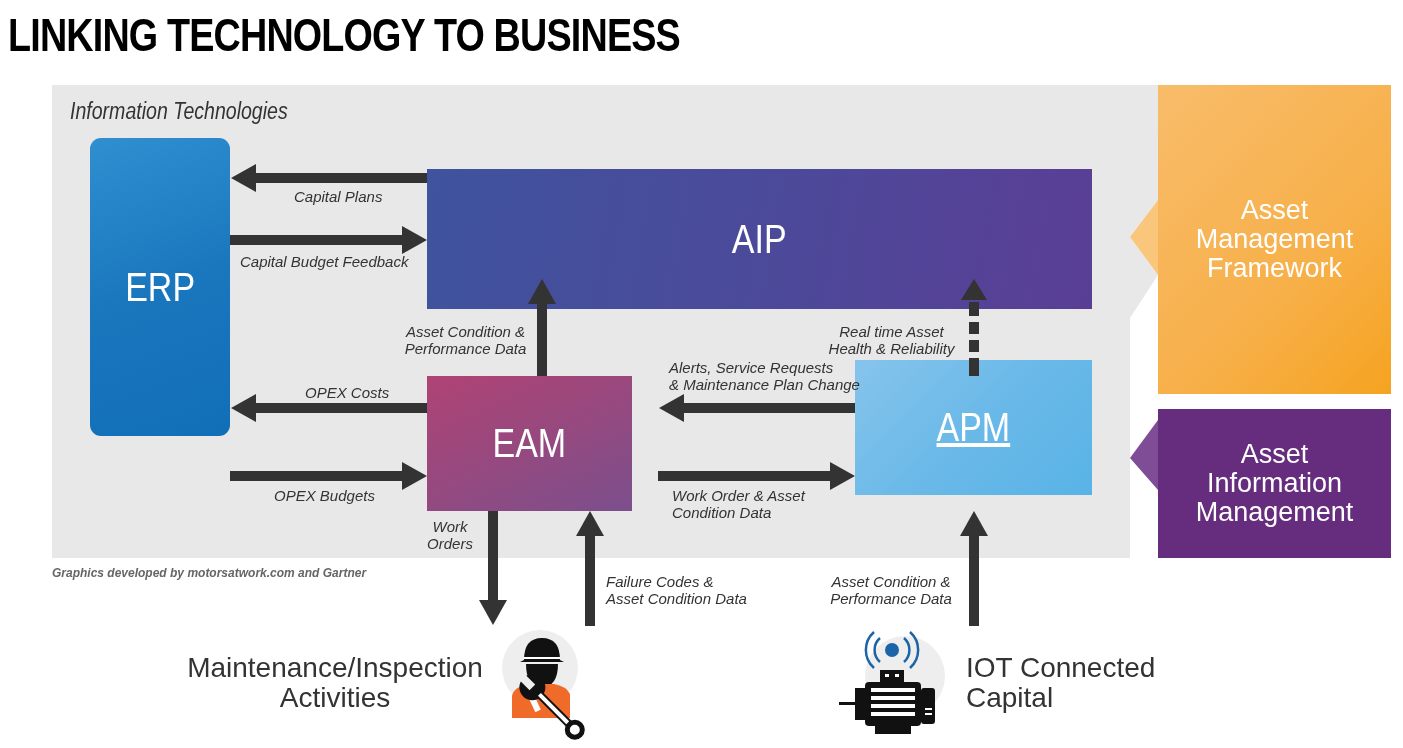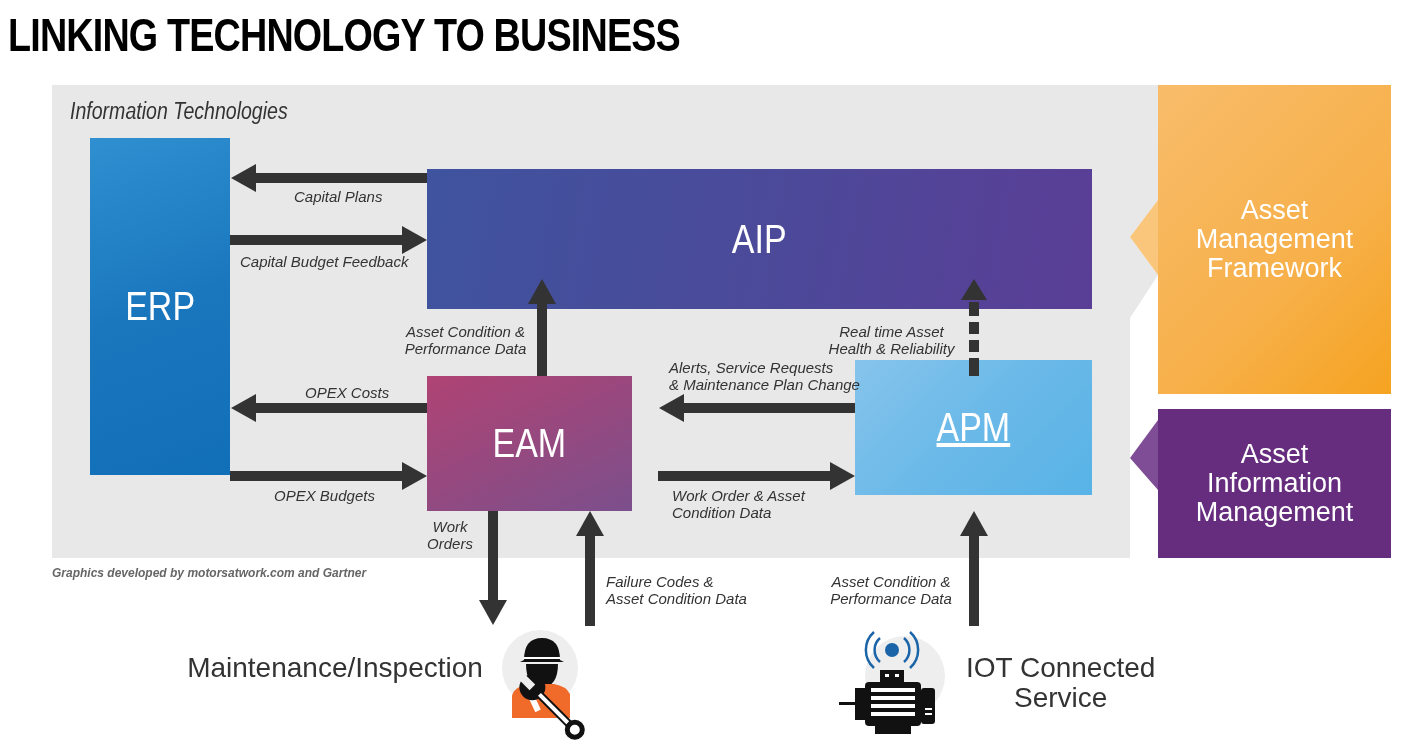--- a/index.html
+++ b/index.html
@@ -3,21 +3,21 @@
 <meta charset="utf-8">
 <style>
   html, body { margin:0; padding:0; background:#ffffff; }
   body { width:1403px; height:748px; position:relative; overflow:hidden; font-family:"Liberation Sans", sans-serif; }
   .abs { position:absolute; }
   .title { left:8px; top:8px; font-size:46px; font-weight:bold; color:#000; letter-spacing:-1px; transform:scaleX(0.82); transform-origin:left top; white-space:nowrap; }
   .panel { left:52px; top:85px; width:1078px; height:473px; background:#e8e8e8; }
   .panel-label { left:70px; top:98px; font-size:23px; font-style:italic; color:#333; transform:scaleX(0.85); transform-origin:left top; white-space:nowrap; }
   .box { display:flex; align-items:center; justify-content:center; color:#fff; }
   .box span { transform:scaleX(0.85); display:inline-block; }
-  .erp { left:90px; top:138px; width:140px; height:337px; background:linear-gradient(160deg,#2f8fd0 0%,#1a77be 50%,#116fb8 100%); font-size:40px; }
+  .erp { left:90px; top:138px; width:140px; height:298px; background:linear-gradient(160deg,#2f8fd0 0%,#1a77be 50%,#116fb8 100%); font-size:40px;border-radius:11px; }
   .aip { left:427px; top:138px; width:665px; height:140px; background:linear-gradient(100deg,#3f539e 0%,#4a4b9a 45%,#5a3e96 100%); font-size:40px;margin-top:31px; }
   .eam { left:427px; top:376px; width:205px; height:135px; background:linear-gradient(155deg,#b04374 0%,#96497f 50%,#7b4f8c 100%); font-size:40px; }
   .apm { left:855px; top:360px; width:237px; height:135px; background:linear-gradient(135deg,#86c4ec 0%,#6ab9e8 50%,#58b3e6 100%); font-size:40px;text-decoration:underline; }
   .amf { left:1158px; top:85px; width:233px; height:309px; background:linear-gradient(135deg,#f8bc6a 0%,#f7b04a 60%,#f5a320 100%); font-size:27px; text-align:center; line-height:29px; }
   .aim { left:1158px; top:409px; width:233px; height:149px; background:#662c7e; font-size:27px; text-align:center; line-height:29px; }
   .lbl { font-size:15px; font-style:italic; color:#333; white-space:nowrap; line-height:17px; }
   .lbl span { display:block; }
   .r { text-align:center; }
   .credit { left:52px; top:566px; font-size:12px; font-style:italic; color:#666; white-space:nowrap;font-weight:bold; }
   .big { font-size:28px; color:#333; line-height:30px; white-space:nowrap; }
@@ -160,20 +160,21 @@
 </div>
 <div class="abs lbl r" style="left:820px;top:573px;width:142px;">
   <span>Asset Condition &amp;</span>
   <span>Performance Data</span>
 </div>
 
 <div class="abs credit">Graphics developed by motorsatwork.com and Gartner</div>
 
 <div class="abs big r" style="left:180px;top:653px;width:310px;">
   <span>Maintenance/Inspection</span>
+  <span>Activities</span>
 </div>
 <svg class="abs" style="left:500px;top:628px;" width="100" height="115" viewBox="0 0 100 115">
   <circle cx="40" cy="40" r="38" fill="#eeeeee"></circle>
   <path d="M24,32 Q24,10 42,10 Q60,10 60,32 L64,34 L20,34 Z" fill="#111"></path>
   <rect x="24" y="29" width="36" height="2" fill="#fff"></rect>
   <path d="M26,36 L58,36 Q58,58 42,60 Q26,58 26,36 Z" fill="#111"></path>
   <path d="M12,90 L12,68 Q14,58 30,56 L54,56 Q66,58 70,66 L70,90 Z" fill="#f06a2a"></path>
   <rect x="30" y="60" width="6" height="24" fill="#fff" transform="rotate(-25 33 72)"></rect>
   <g transform="rotate(-45 55 82)">
     <rect x="51" y="52" width="8" height="56" fill="#111"></rect>
@@ -200,16 +201,16 @@
   <rect x="86" y="60" width="14" height="36" rx="3" fill="#111"></rect>
   <rect x="4" y="74" width="16" height="3" fill="#111"></rect>
   <rect x="36" y="60" width="44" height="4" fill="#fff"></rect>
   <rect x="36" y="68" width="44" height="4" fill="#fff"></rect>
   <rect x="36" y="76" width="44" height="4" fill="#fff"></rect>
   <rect x="36" y="84" width="44" height="4" fill="#fff"></rect>
   <rect x="90" y="80" width="7" height="2" fill="#fff"></rect>
   <rect x="90" y="85" width="7" height="2" fill="#fff"></rect>
   <rect x="40" y="98" width="36" height="8" fill="#111"></rect>
 </svg>
-<div class="abs big" style="left:966px;top:653px;text-align:center;">
+<div class="abs big" style="left:966px;top:653px;">
   <span>IOT Connected</span>
-  <span>Service</span>
+  <span>Capital</span>
 </div>
 
 </body></html>

